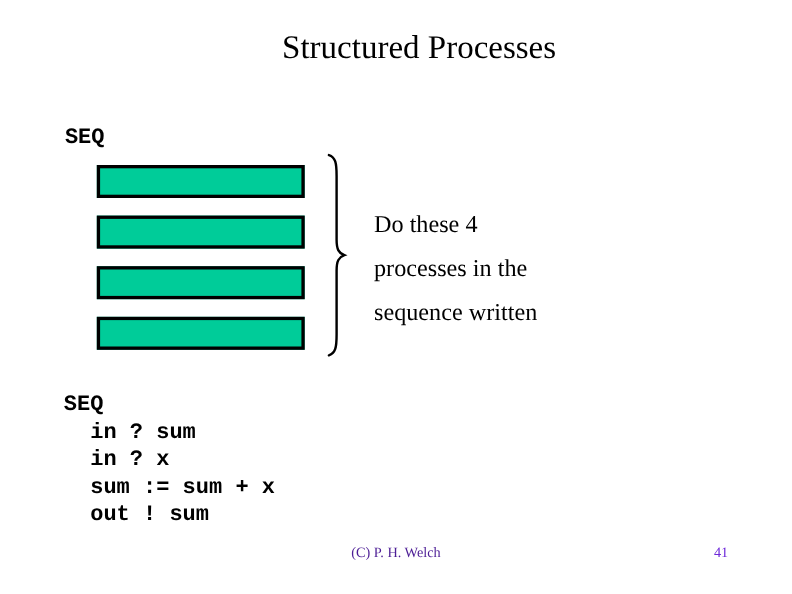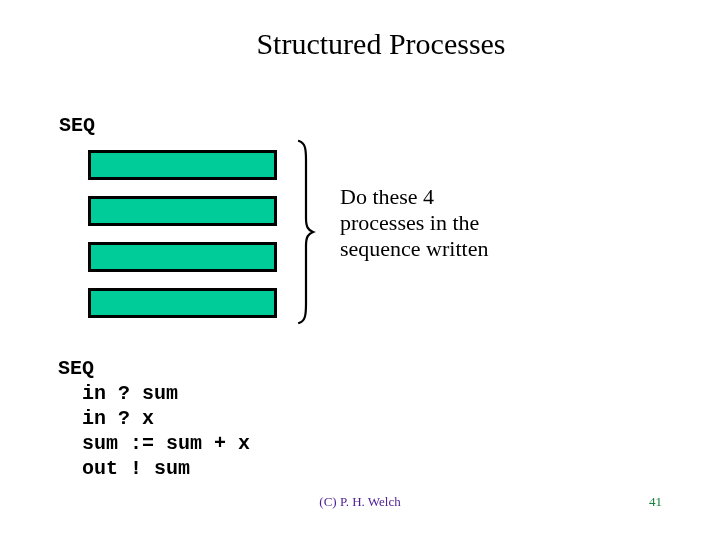--- a/index.html
+++ b/index.html
@@ -60,21 +60,21 @@
     left: 292px;
     width: 26px;
     height: 190px;
   }
   .annotation {
     position: absolute;
     top: 184px;
     left: 340px;
     font-family: "Liberation Serif", serif;
     font-size: 22px;
-    line-height: 26px;
+    line-height: 40px;
     white-space: pre-line;
     color: #000000;
   }
   .code-block {
     position: absolute;
     top: 356px;
     left: 58px;
     font-family: "Liberation Mono", monospace;
     font-weight: bold;
     font-size: 20px;
@@ -93,21 +93,21 @@
     line-height: 16px;
     color: #4c1d95;
   }
   .page-number {
     position: absolute;
     top: 494px;
     right: 58px;
     font-family: "Liberation Serif", serif;
     font-size: 13px;
     line-height: 16px;
-    color: #15803d;
+    color: #6d28d9;
   }
 </style>
 </head>
 <body>
 
 <div class="slide">
 
   <div class="title">Structured Processes</div>
 
   <div class="seq-label">SEQ</div>

